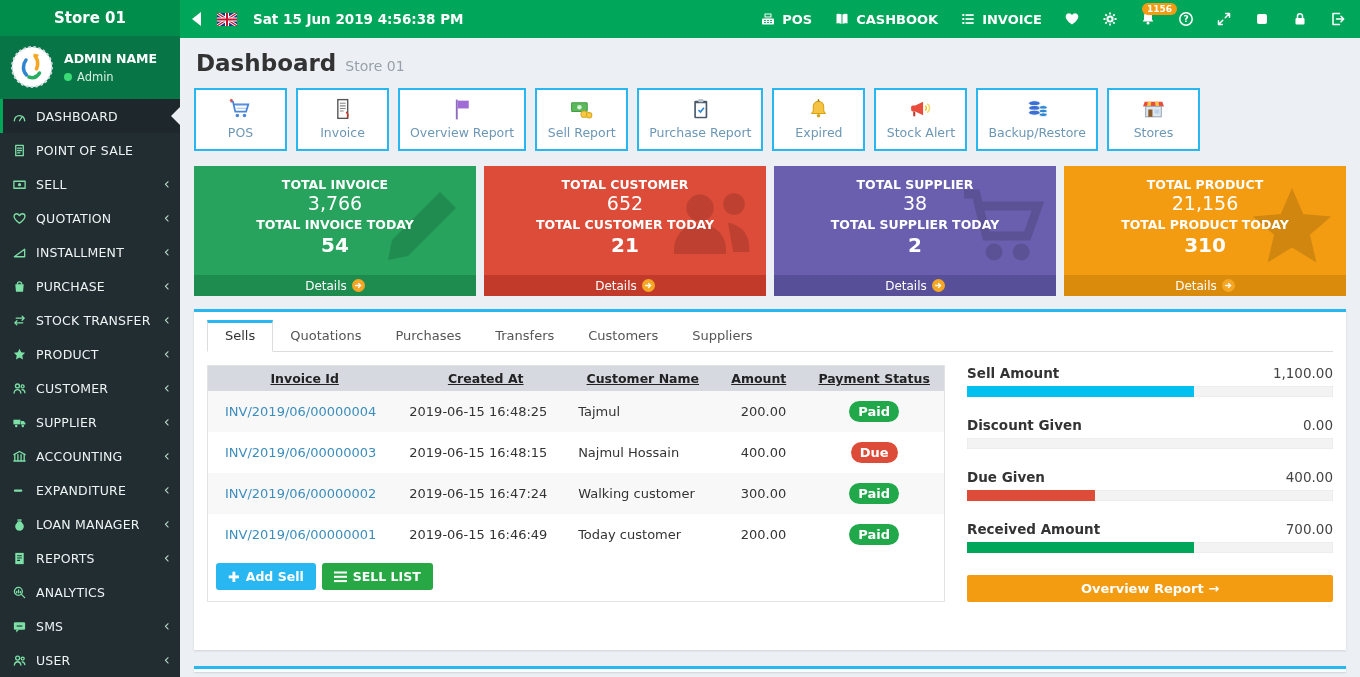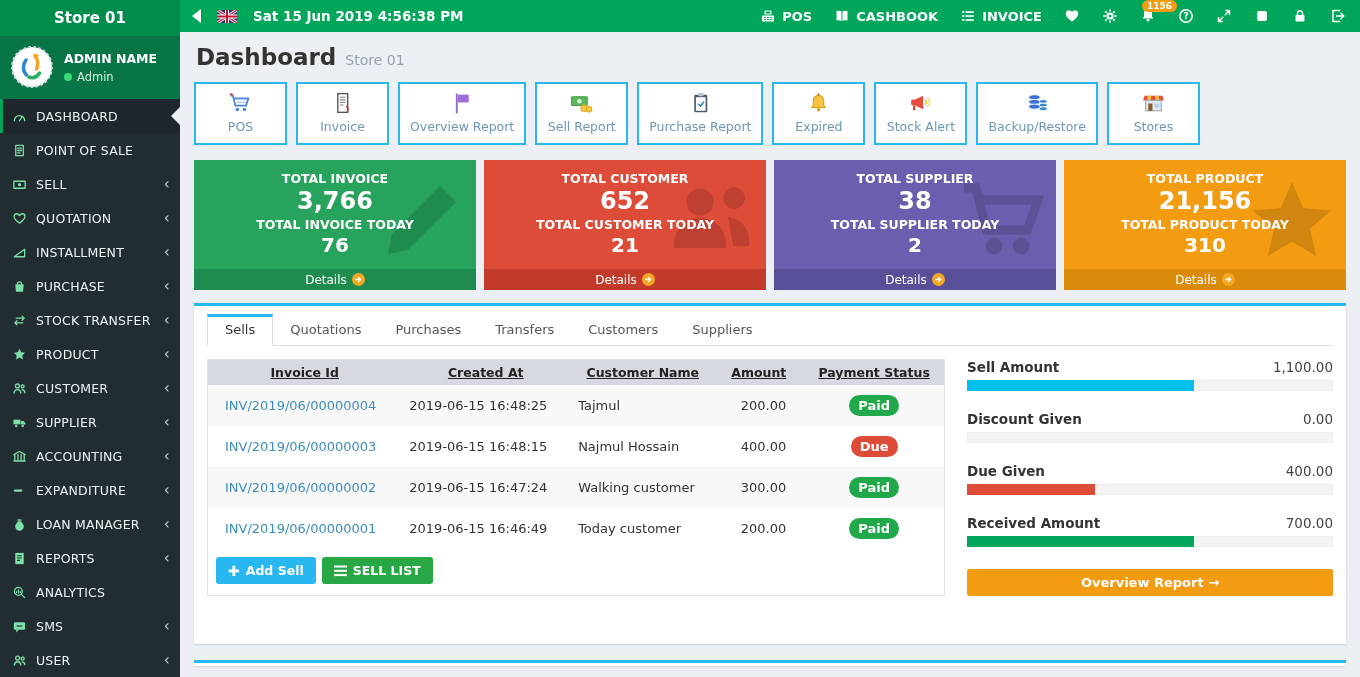--- a/index.html
+++ b/index.html
@@ -17,21 +17,21 @@
   .nav-item { height:34px; display:flex; align-items:center; gap:9px; padding:0 10px 0 9px; color:#eef3f4; cursor:pointer; border-left:3px solid transparent; position:relative; font-size:12.5px; letter-spacing:.2px; }
   .nav-item.active { background:#1e282c; border-left-color:#00a65a; }
   .nicon { width:15px; height:15px; flex:0 0 15px; }
   .si { stroke:#7ce0a6; fill:none; stroke-width:1.4; stroke-linecap:round; stroke-linejoin:round; }
   .sf { fill:#7ce0a6; }
   .chev { margin-left:auto; color:#b9d8c6; font-size:15px; line-height:1; }
   .notch { position:absolute; right:0; top:50%; margin-top:-9px; width:0; height:0; border-top:9px solid transparent; border-bottom:9px solid transparent; border-right:9px solid #ecf0f5; }
 
   
   .main { flex:1; display:flex; flex-direction:column; min-width:0; }
-  .topbar { height:32px; background:#00a65a; display:flex; align-items:center; color:#fff; padding:0 14px 0 12px; gap:16px; }
+  .topbar { height:38px; background:#00a65a; display:flex; align-items:center; color:#fff; padding:0 14px 0 12px; gap:16px; }
   .caret-left { width:0; height:0; border-top:7px solid transparent; border-bottom:7px solid transparent; border-right:9px solid #fff; cursor:pointer; }
   .tb-date { font-weight:bold; font-size:13.5px; }
   .tb-right { margin-left:auto; display:flex; align-items:center; gap:22px; }
   .tb-nav { display:flex; align-items:center; gap:6px; font-weight:bold; font-size:13px; cursor:pointer; }
   .tb-ic { width:16px; height:16px; cursor:pointer; position:relative; }
   .ti { stroke:#fff; fill:none; stroke-width:1.5; stroke-linecap:round; stroke-linejoin:round; }
   .tf { fill:#fff; }
   .bell-wrap { position:relative; cursor:pointer; }
   .badge { position:absolute; top:-7px; left:2px; background:#f39c12; color:#fff; font-size:9px; font-weight:bold; border-radius:8px; padding:1px 5px; line-height:1.2; }
 
@@ -44,21 +44,21 @@
   .quick-row { display:flex; gap:9px; margin-bottom:15px; }
   .qbtn { background:#fff; border:2px solid #29b7f2; min-width:93px; height:63px; display:flex; flex-direction:column; align-items:center; justify-content:center; gap:3px; cursor:pointer; padding:4px 10px 6px; }
   .qlabel { color:#6d97b5; font-size:12.5px; }
   .qicon { width:25px; height:25px; }
 
   
   .stat-row { display:flex; gap:8px; margin-bottom:13px; }
   .card { flex:1; height:130px; position:relative; overflow:hidden; color:#fff; text-align:center; padding-top:11px; }
   .wmark { position:absolute; right:6px; top:12px; width:96px; height:96px; fill:rgba(0,0,0,.14); }
   .ctitle,.csub { font-size:12.5px; font-weight:600; position:relative; }
-  .cvalue { font-size:24px; font-weight:bold; position:relative; line-height:1.25; }
+  .cvalue { font-size:19px; font-weight:normal; position:relative; line-height:1.25; }
   .csub { margin-top:1px; }
   .csubval { font-size:20px; font-weight:bold; position:relative; line-height:1.3; }
   .cfooter { position:absolute; bottom:0; left:0; width:100%; height:21px; font-size:12px; display:flex; align-items:center; justify-content:center; gap:5px; cursor:pointer; }
 
   
   .panel { background:#fff; border-top:3px solid #29b7f2; box-shadow:0 1px 2px rgba(0,0,0,.12); height:341px; padding:0 13px; }
   .panel-title { font-size:16px; font-weight:600; color:#333; padding:9px 2px 8px; border-bottom:1px solid #eee; }
   .tabs { display:flex; border-bottom:1px solid #ddd; margin-top:8px; }
   .tab { padding:8px 17px; font-size:13px; color:#555; cursor:pointer; margin-bottom:-1px; }
   .tab.active { background:#fff; border:1px solid #ddd; border-bottom-color:#fff; border-top:3px solid #29b7f2; color:#333; padding-top:5px; }
@@ -434,21 +434,21 @@
     </div>
 
     <div class="stat-row">
       <div class="card" style="background: rgb(39, 163, 93);">
         <svg class="wmark" viewBox="0 0 24 24">
             <path d="M16.5 3.5 20.5 7.5 8.5 19.5 3.5 20.5 4.5 15.5Z"></path>
           </svg>
         <div class="ctitle">TOTAL INVOICE</div>
         <div class="cvalue">3,766</div>
         <div class="csub">TOTAL INVOICE TODAY</div>
-        <div class="csubval">76</div>
+        <div class="csubval">54</div>
         <div class="cfooter" style="background: rgb(30, 140, 78);">
           <span>Details</span>
           <svg width="13" height="13" viewBox="0 0 14 14">
               <circle cx="7" cy="7" r="7" fill="#f5a623"></circle>
               <path d="M4 7h5M7 4.7 9.3 7 7 9.3" stroke="#fff" stroke-width="1.4" fill="none" stroke-linecap="round"></path>
             </svg>
         </div>
       </div>
       <div class="card" style="background: rgb(221, 75, 57);">
         <svg class="wmark" viewBox="0 0 24 24">

